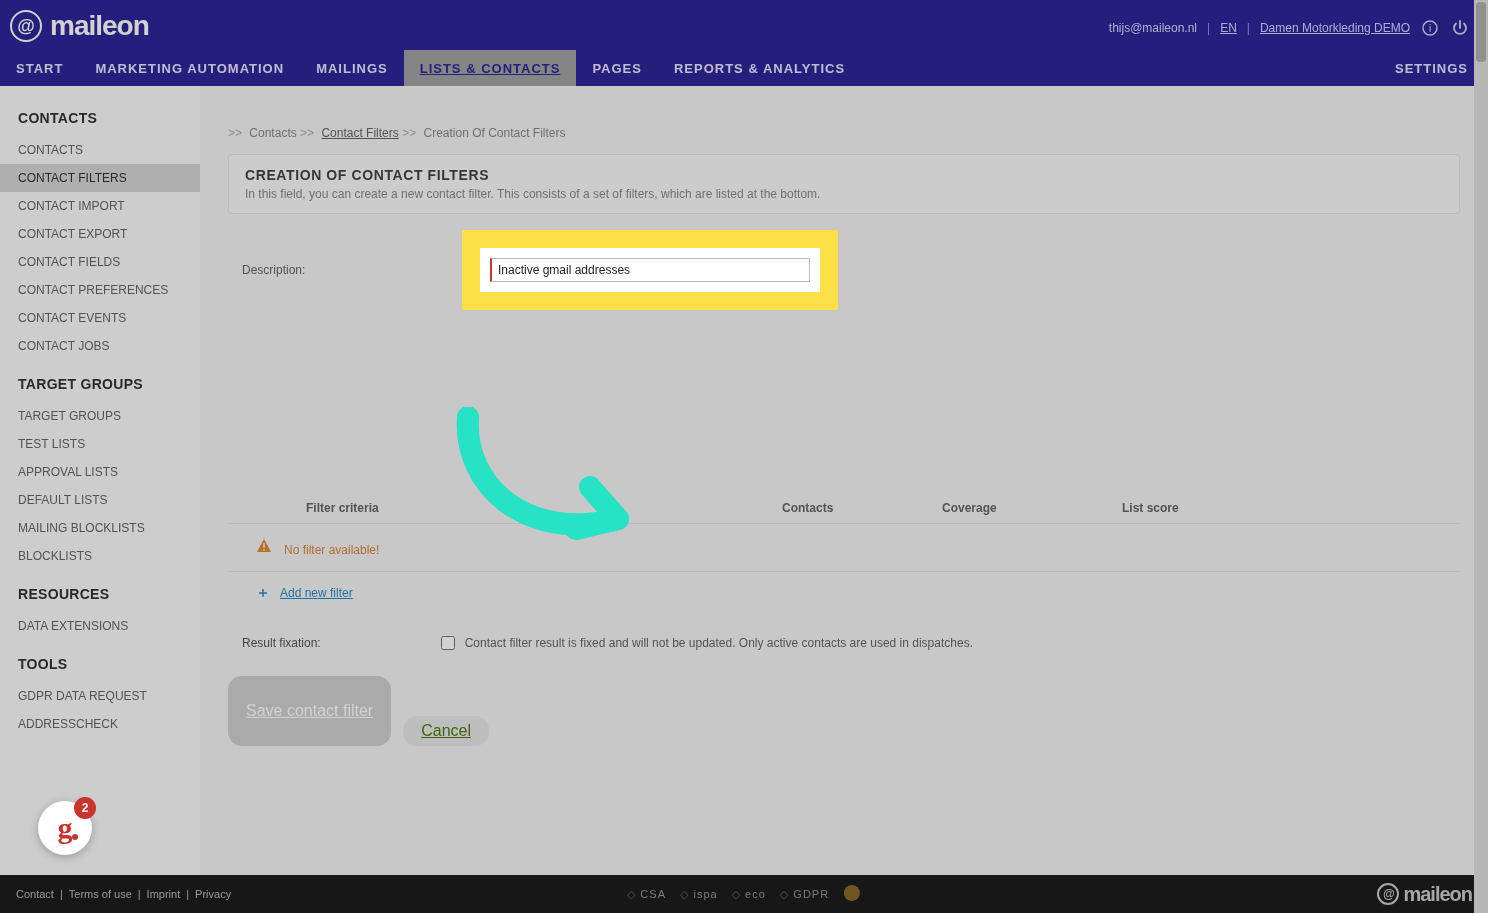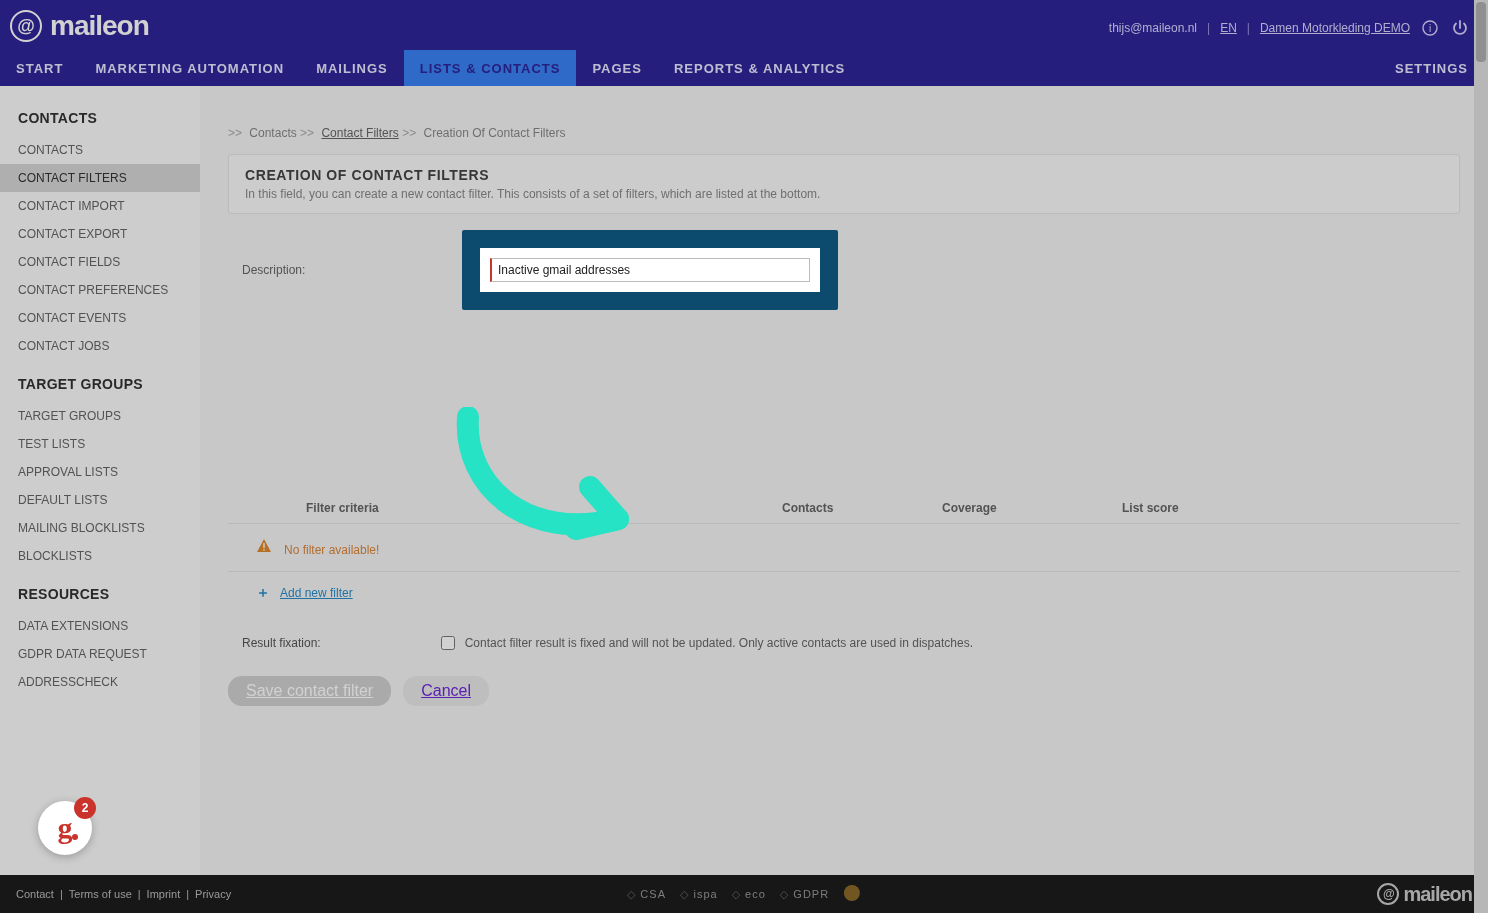--- a/index.html
+++ b/index.html
@@ -81,22 +81,23 @@
     font-size: 13px;
     font-weight: 700;
     letter-spacing: 1px;
     color: #e8e6ff;
     text-transform: uppercase;
     display: flex;
     align-items: center;
     cursor: pointer;
   }
   .main-nav .nav-item.active {
-    background: #3b82f6;
+    background: #a3a3a3;
     color: #2f2598;
+    text-decoration: underline;
   }
   .settings-nav {
     position: absolute;
     right: 20px; bottom: 0;
     height:36px;
     display:flex;align-items:center;
     font-size:13px;font-weight:700;letter-spacing:1px;
     color:#e8e6ff;cursor:pointer;
   }
 
@@ -170,21 +171,21 @@
     margin-top: 16px;
     padding-left: 14px;
     position: relative;
   }
   .desc-label {
     width: 220px;
     font-size: 12px;
     color: #666;
   }
   .cyan-frame {
-    background: #0c4a6e;
+    background: #fde047;
     padding: 18px;
     border-radius: 2px;
     display:inline-block;
   }
   .white-inner {
     background: #fff;
     padding: 10px;
   }
   .desc-input {
     width: 320px;
@@ -250,21 +251,21 @@
     border:none; border-radius: 14px;
     padding: 6px 18px;
     font-size:16px;
     cursor:pointer;
     text-decoration:underline;
   }
   .btn-primary {
     background:#d0d0d0; color:#fff;
   }
   .btn-secondary {
-    background:#e8e8e8; color:#6d28d9;
+    background:#e8e8e8; color:#4d7c0f;margin-top:40px;
   }
 
   
   .g-bubble {
     position: absolute;
     left: 38px; bottom: 58px;
     width: 54px; height:54px;
     background:#fff;
     border-radius:50%;
     box-shadow:0 2px 8px rgba(0,0,0,0.25);
@@ -392,20 +393,21 @@
       <div class="side-item">CONTACT JOBS</div>
       <div class="side-section-title">TARGET GROUPS</div>
       <div class="side-item">TARGET GROUPS</div>
       <div class="side-item">TEST LISTS</div>
       <div class="side-item">APPROVAL LISTS</div>
       <div class="side-item">DEFAULT LISTS</div>
       <div class="side-item">MAILING BLOCKLISTS</div>
       <div class="side-item">BLOCKLISTS</div>
       <div class="side-section-title">RESOURCES</div>
       <div class="side-item">DATA EXTENSIONS</div>
+      <div class="side-section-title">TOOLS</div>
       <div class="side-item">GDPR DATA REQUEST</div>
       <div class="side-item">ADDRESSCHECK</div>
     </div>
 
   <div class="main">
 
     <div class="breadcrumb" id="breadcrumb"><span class="arr">&gt;&gt; </span><span>Contacts</span>   <span class="arr">&gt;&gt; </span><a href="#">Contact Filters</a>   <span class="arr">&gt;&gt; </span><span>Creation Of Contact Filters</span>   </div>
 
     <div class="page-header-box">
       <div class="page-title">CREATION OF CONTACT FILTERS</div>

